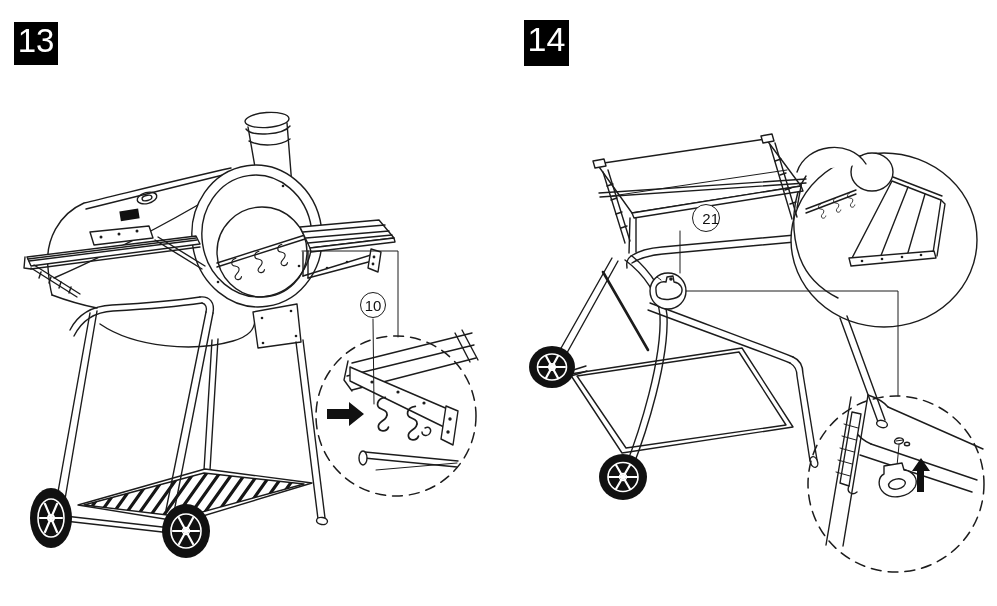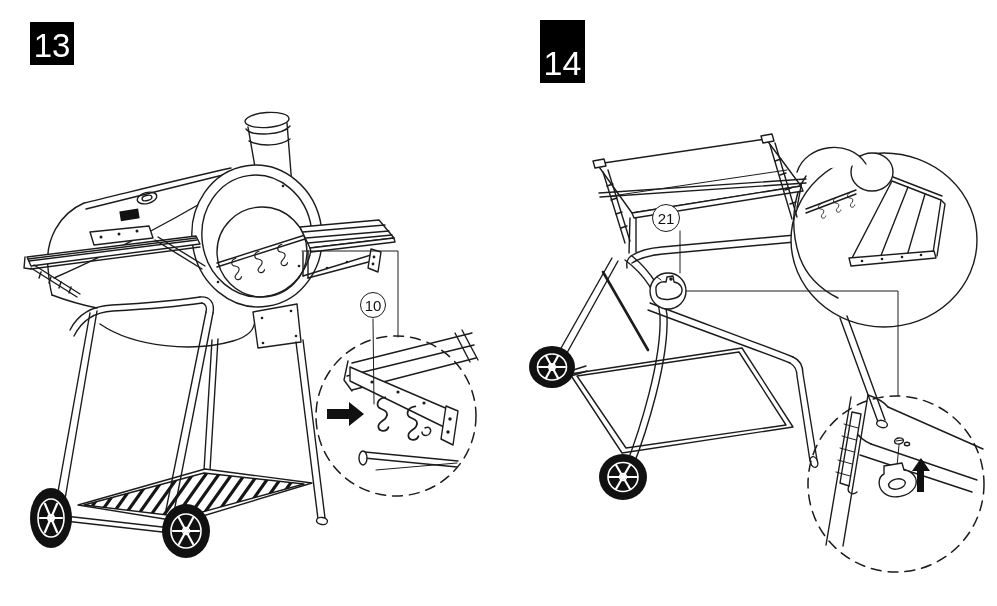--- a/index.html
+++ b/index.html
@@ -11,22 +11,22 @@
   .art .fillw{fill:#ffffff;}
   .art .solid{fill:#111111;stroke:none;}
   .art .thin{stroke-width:1;}
   .art .thick{stroke-width:2.6;}
   .art .dash{stroke-dasharray:10 7;stroke-width:1.5;}
   .art .slat{stroke-width:3.2;stroke:#161616;}
   .art .spoke{stroke:#ffffff;stroke-width:2.2;}
   .art .ring{stroke:#ffffff;stroke-width:1.6;}
   .art .mesh{stroke:#2a2a2a;stroke-width:.8;}
   .art .dot{fill:#1c1c1c;stroke:none;}
-  .step-badge{position:absolute;background:#000;color:#fff;display:flex;align-items:flex-end;
-      justify-content:center;font-size:33px;font-weight:400;letter-spacing:0;margin-left:16px;}
+  .step-badge{position:absolute;background:#000;color:#fff;display:flex;align-items:flex-start;
+      justify-content:center;font-size:33px;font-weight:400;letter-spacing:0;}
   .part-circle{position:absolute;border:1.6px solid #1c1c1c;border-radius:50%;background:#fff;
       display:flex;align-items:center;justify-content:center;font-size:15px;color:#111;box-sizing:border-box;}
 </style>
 </head>
 <body>
 
 <div class="canvas">
 
 <svg class="art" width="997" height="606" viewBox="0 0 997 606">
 <defs>
@@ -356,24 +356,24 @@
     <path class="fillw" d="M884,466 L902,463 L904,470 C913,471 919,479 915,487 C909,497 892,500 884,493 C877,487 878,477 884,474 Z"></path>
     <ellipse cx="897" cy="484" rx="8.5" ry="5" transform="rotate(-12 897 484)"></ellipse>
     <polygon class="solid" points="921,458 930,471 924,471 924,492 917,492 917,471 912,471"></polygon>
   </g>
 </g>
 </svg>
 
 <div class="step-badge" style="left:14px;top:22px;width:44px;height:43px;">
   <span>13</span>
 </div>
-<div class="step-badge" style="left:524px;top:20px;width:45px;height:63px;font-size:34px;">
+<div class="step-badge" style="left:524px;top:20px;width:45px;height:46px;font-size:34px;">
   <span>14</span>
 </div>
 
 <div class="part-circle" style="left:360px;top:292px;width:26px;height:26px;text-align:right;">
   <span>10</span>
 </div>
-<div class="part-circle" style="left:652px;top:204px;width:28px;height:28px;">
+<div class="part-circle" style="left:692px;top:204px;width:28px;height:28px;justify-content:flex-end;">
   <span>21</span>
 </div>
 
 </div>
 
 </body></html>

